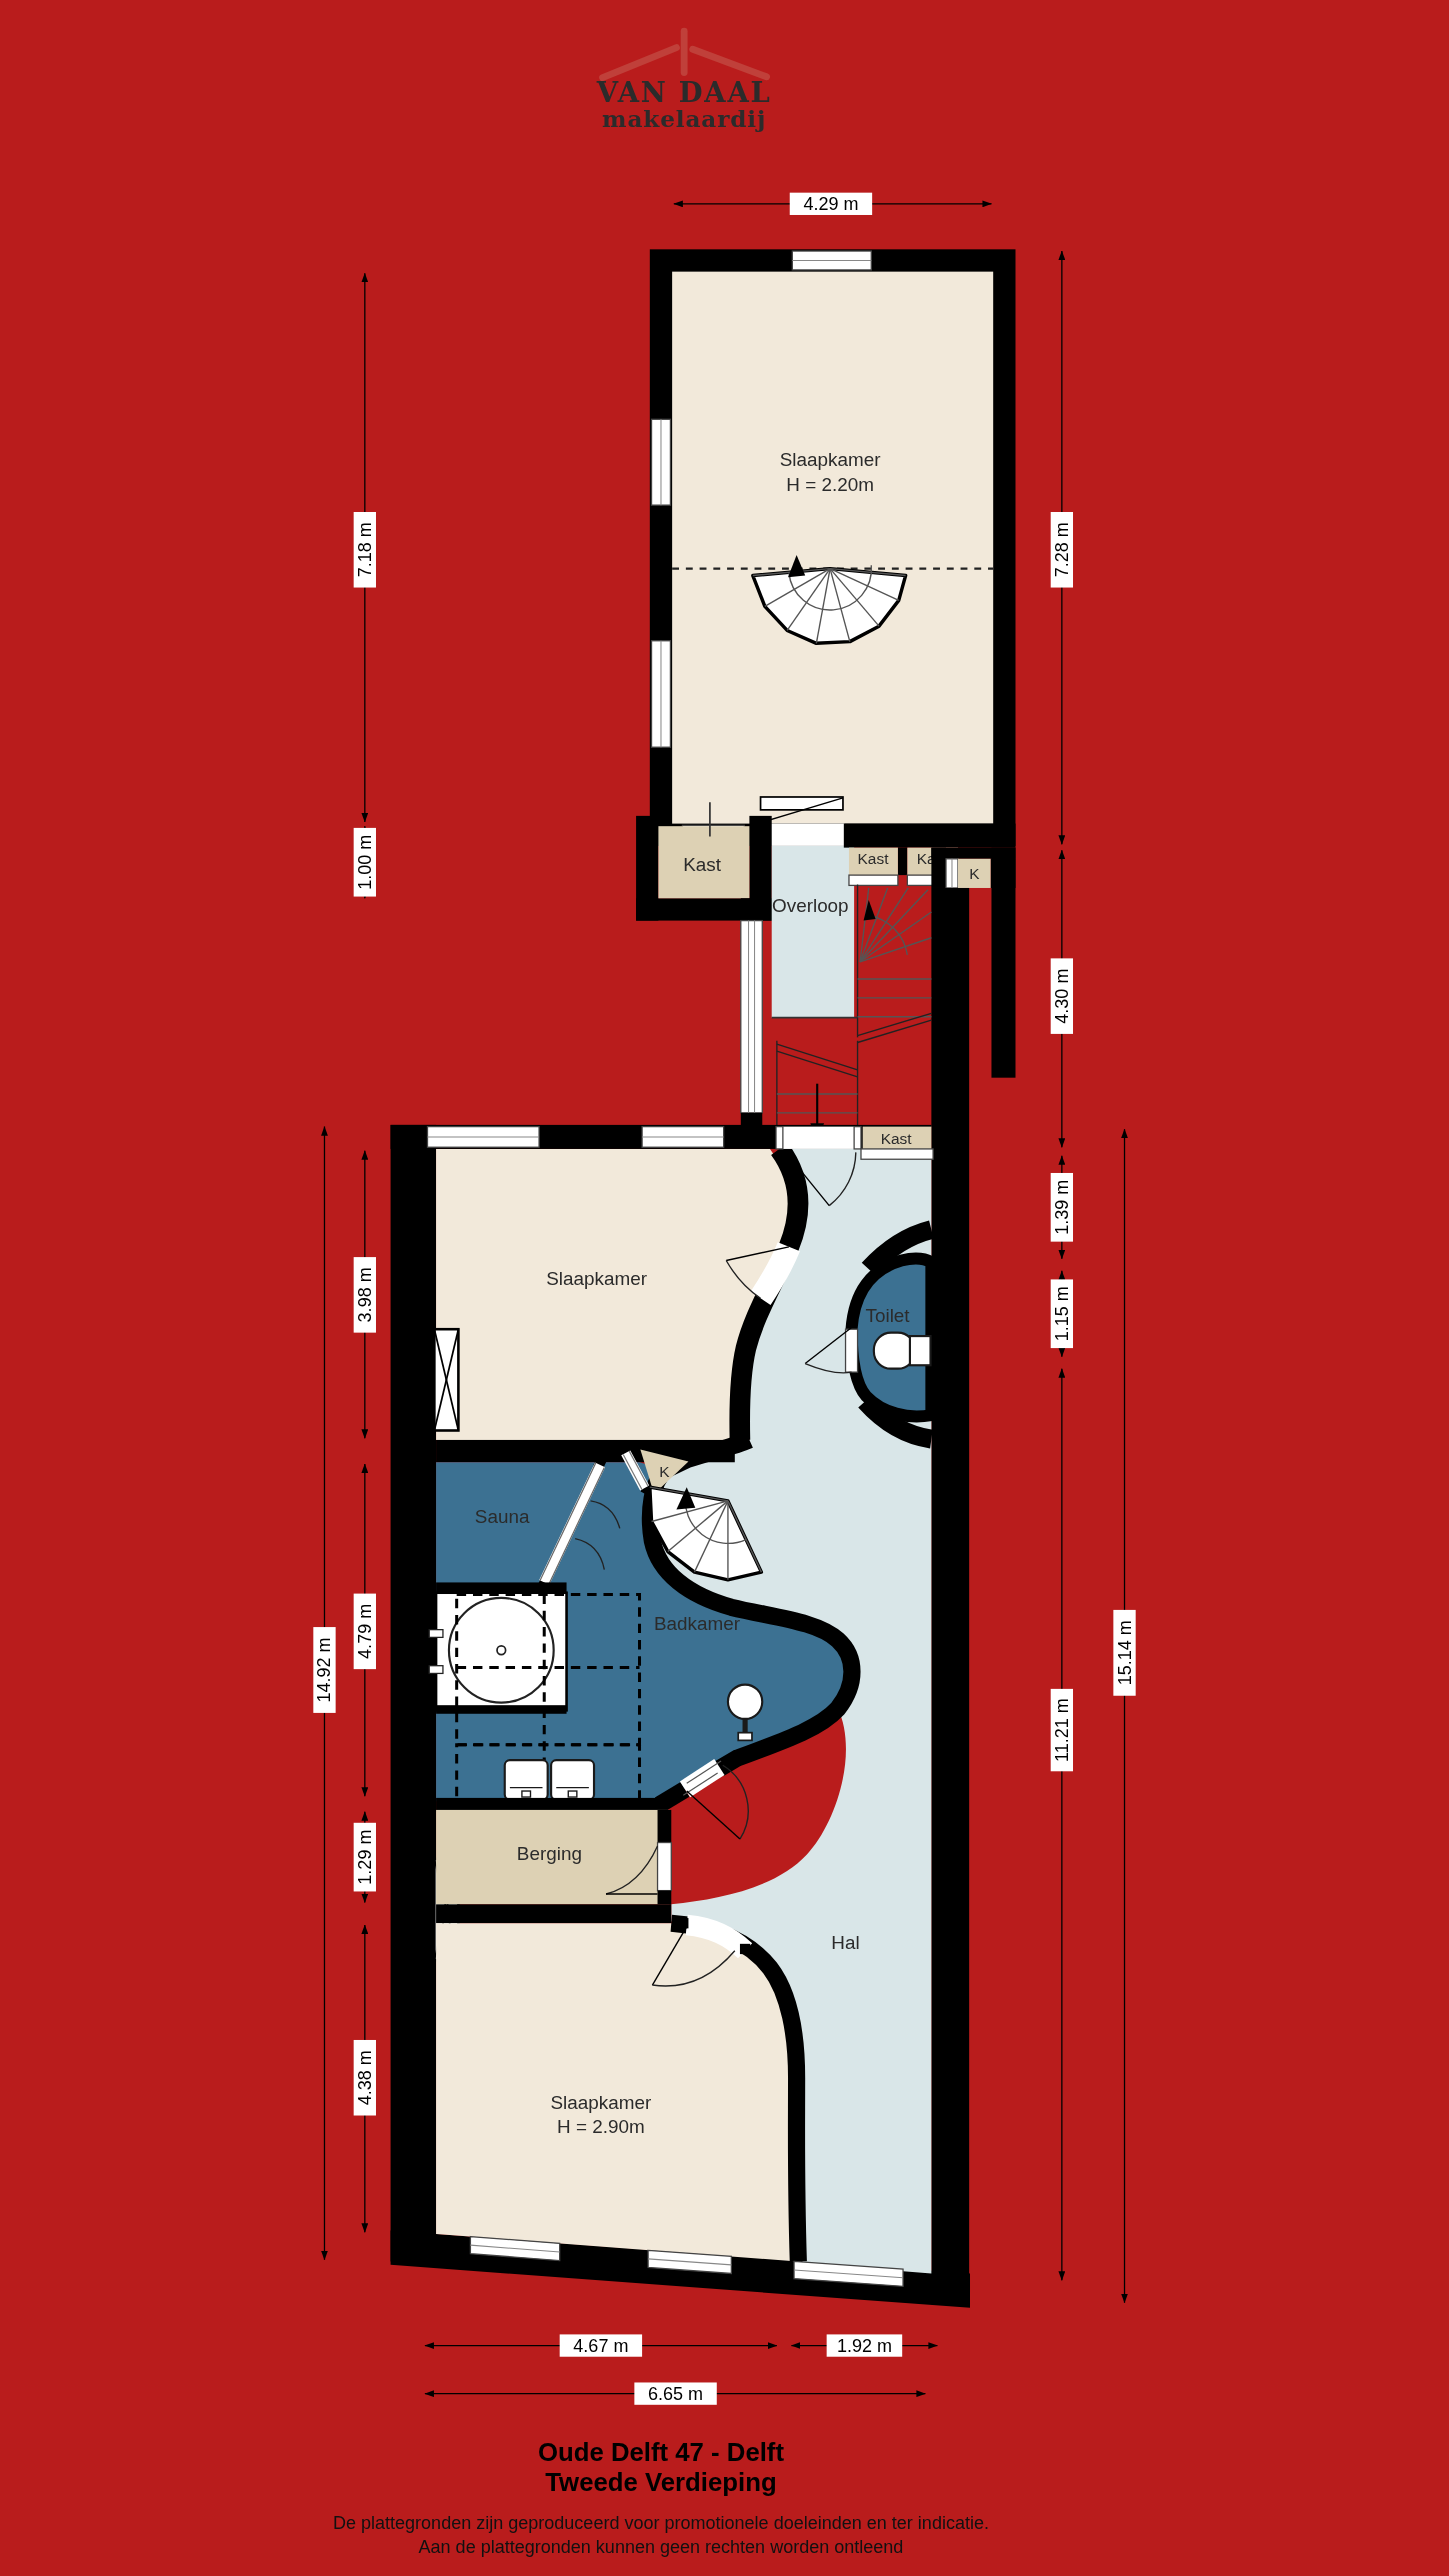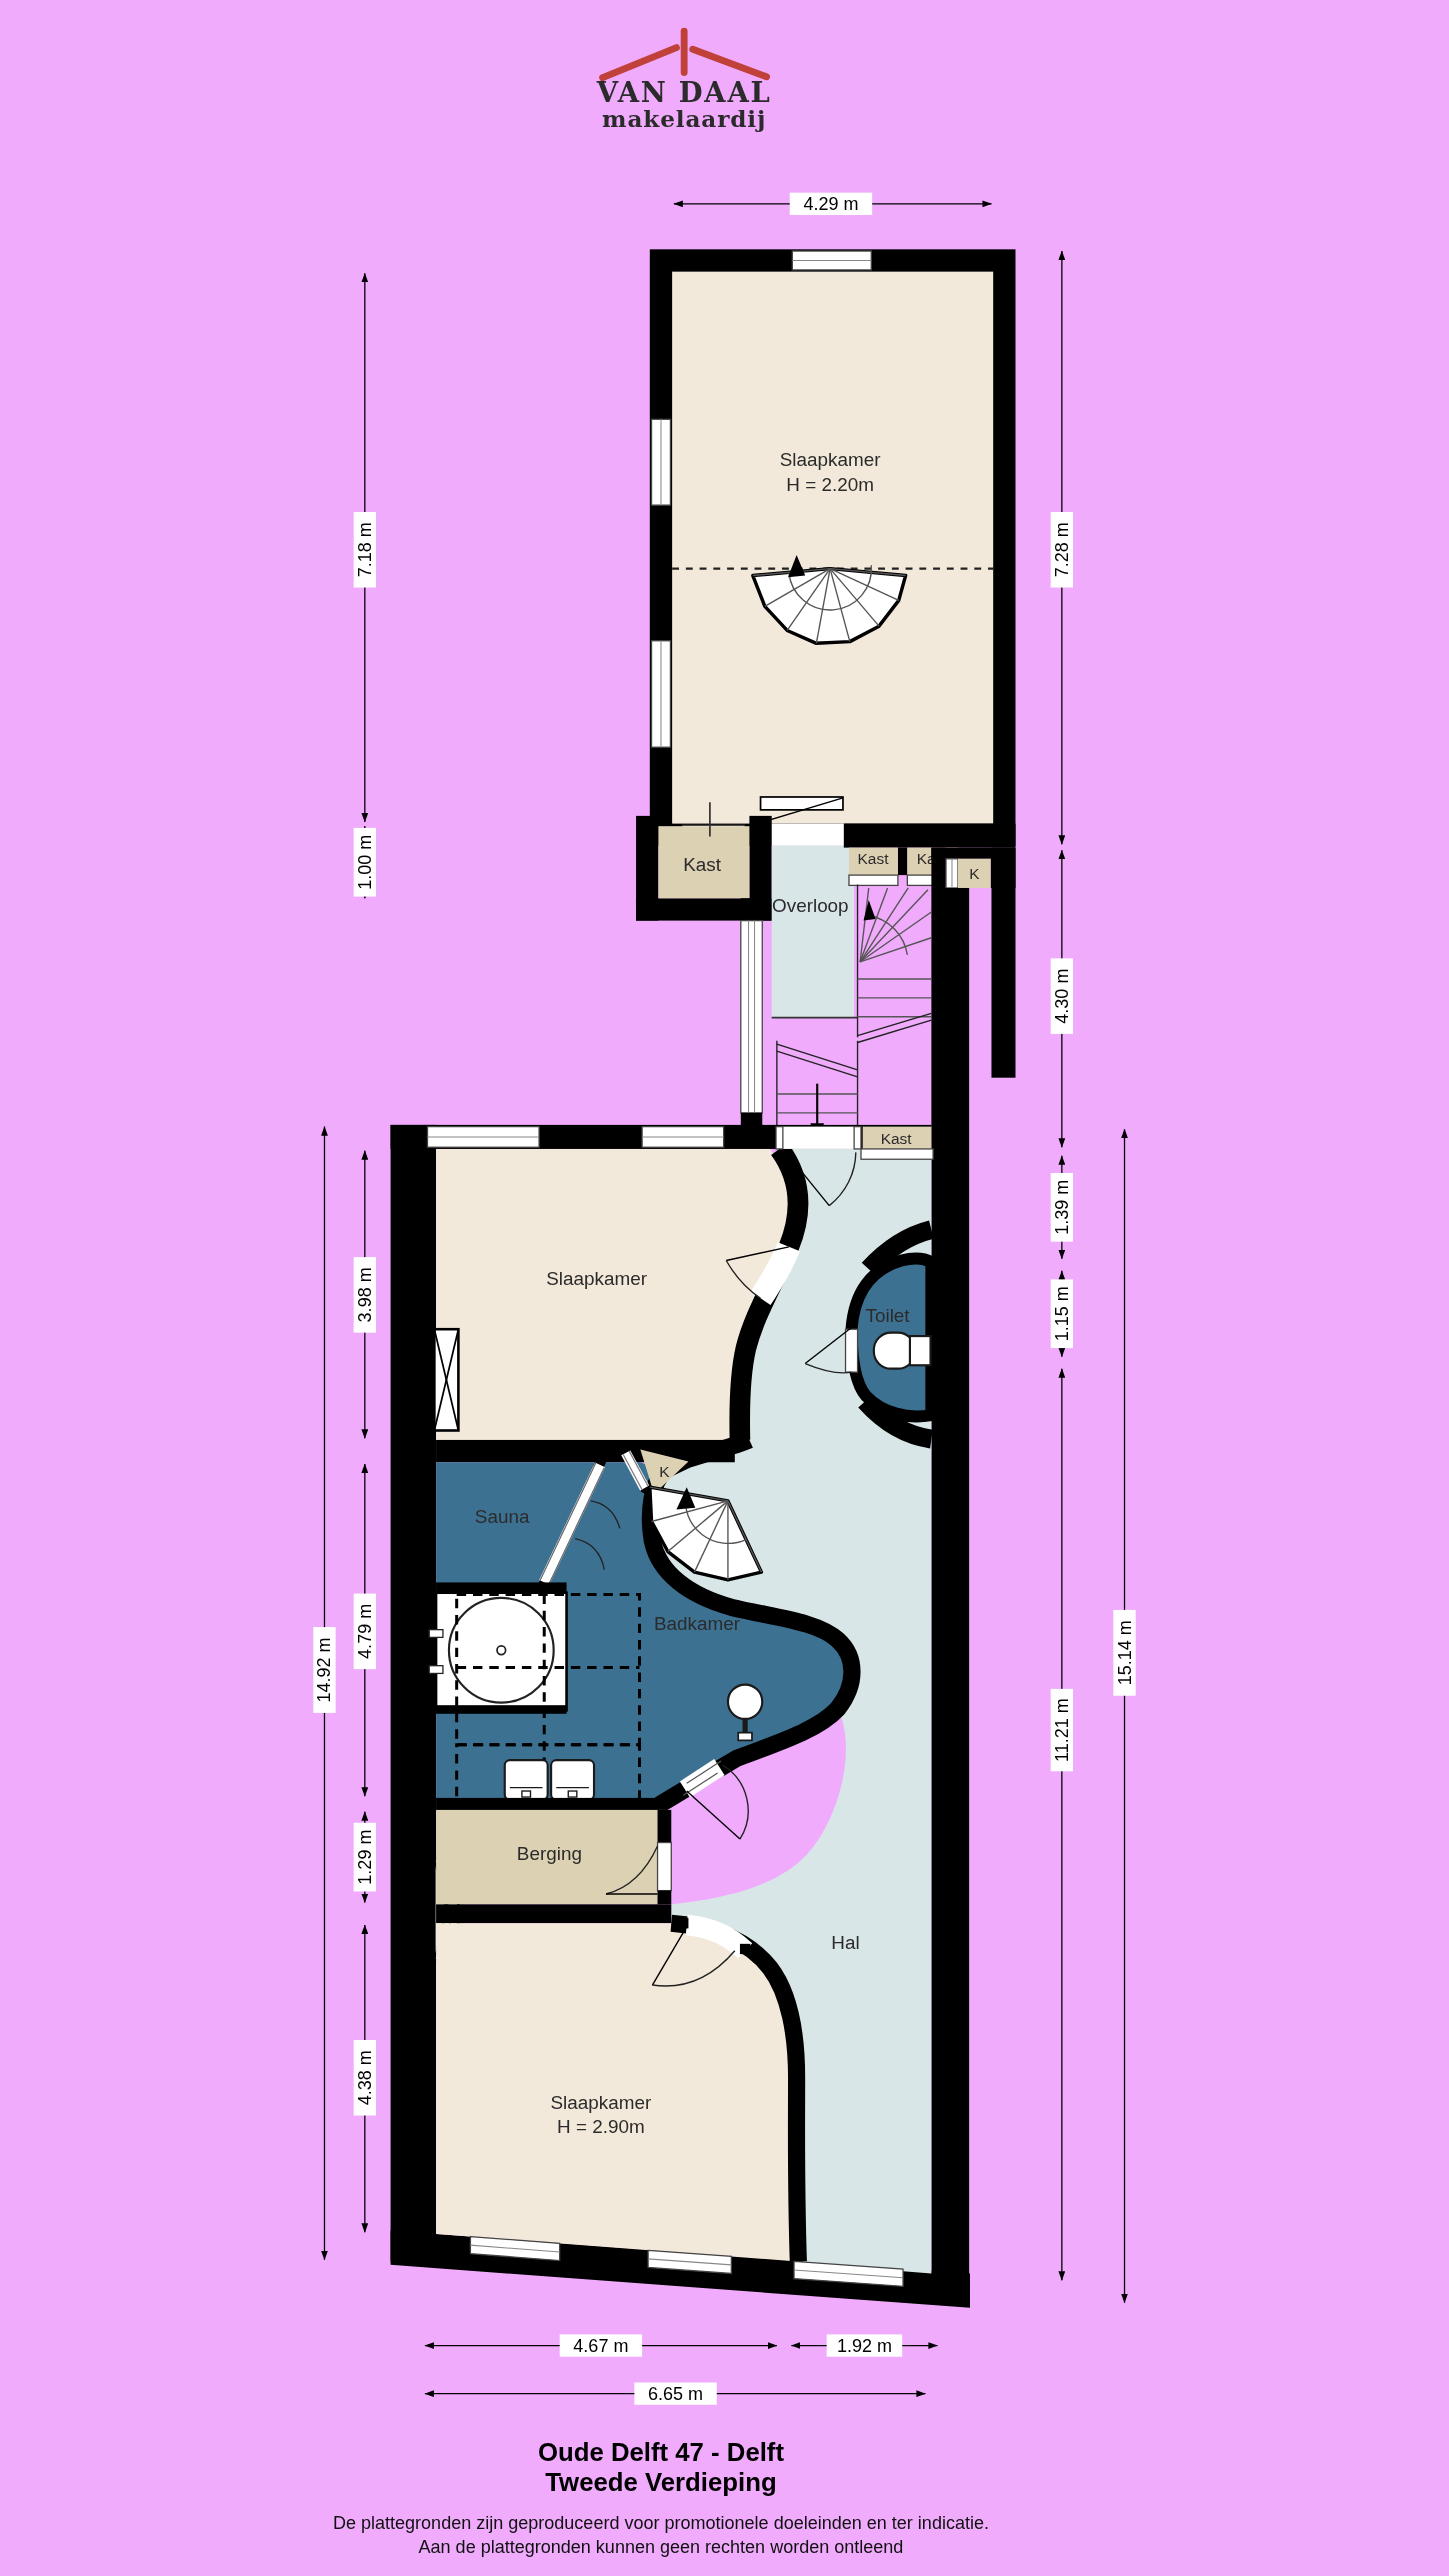--- a/index.html
+++ b/index.html
@@ -1,16 +1,16 @@
 <!DOCTYPE html>
 <html style="font-size:13.7px"><head>
 <meta charset="utf-8">
 <style>
   html,body{margin:0;padding:0;background:#ffffff;}
-  #page{position:relative;width:1449px;height:2576px;background:#f0abfc;overflow:hidden;
+  #page{position:relative;width:1449px;height:2576px;background:#b91c1c;overflow:hidden;
         font-family:"Liberation Sans", sans-serif;}
   svg{position:absolute;left:0;top:0;}
   text{font-family:"Liberation Sans", sans-serif;fill:#2b2b2b;}
   .roomlabel{font-size:22px;}
   .roomlabel-sm{font-size:18px;}
   .dimtext{font-size:21px;fill:#000;}
   .logo-top{font-family:"DejaVu Serif", serif;font-weight:bold;font-size:32px;letter-spacing:2px;}
   .logo-sub{font-family:"DejaVu Serif", serif;font-weight:bold;font-size:27px;letter-spacing:1px;}
   .title{font-size:30px;font-weight:bold;fill:#000;}
   .disc{font-size:21px;fill:#111;}

